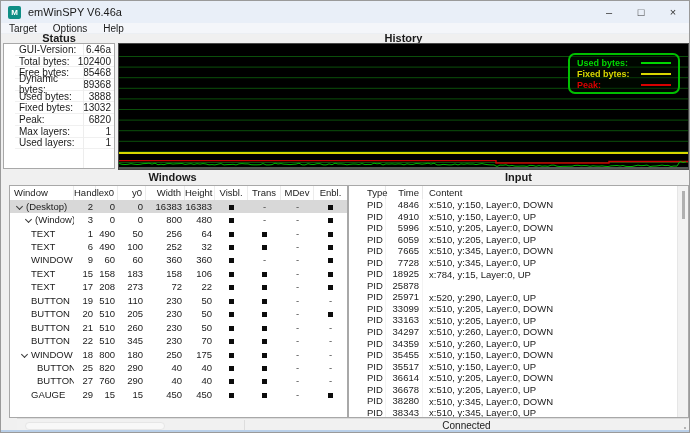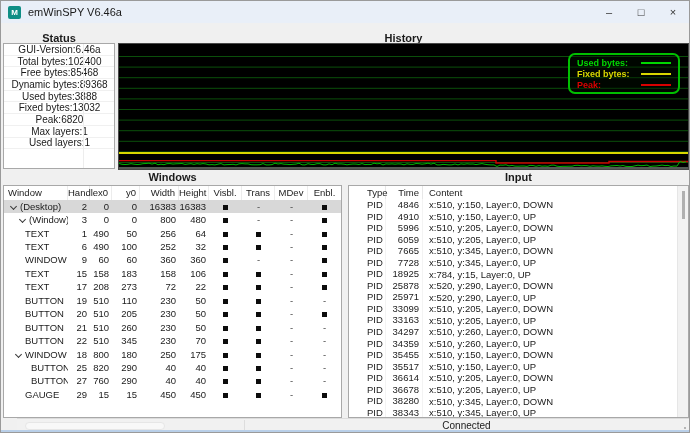--- a/index.html
+++ b/index.html
@@ -17,30 +17,30 @@
   .win-controls{margin-left:auto;display:flex;height:100%;}
   .wc{width:32px;height:100%;display:flex;align-items:center;justify-content:center;font-size:11px;color:#333;}
   
   .menubar{position:absolute;top:22px;left:0;right:0;height:11px;background:#f4f6fa;display:flex;align-items:center;border-bottom:1px solid #eceff3;}
   .menu-item{font-size:10px;padding:0 8px;line-height:11px;}
   
   .phead{position:absolute;height:11px;text-align:center;font-size:11px;font-weight:bold;line-height:10px;}
   
   .status-box{position:absolute;top:42px;left:2px;width:112px;height:126px;background:#fff;border:1px solid #a8a8a8;}
   .status-vline{position:absolute;top:0;bottom:0;left:79px;border-left:1px solid #ededed;}
-  .status-row{height:11.7px;display:flex;justify-content:center;align-items:center;border-bottom:1px solid #f0f0f0;font-size:10px;padding:0 3px 0 4px;}
+  .status-row{height:11.7px;display:flex;justify-content:space-between;align-items:center;border-bottom:1px solid #f0f0f0;font-size:10px;padding:0 3px 0 4px;margin-left:11px;}
   .status-row .val{text-align:right;}
   
   .history-box{position:absolute;top:42px;left:117px;width:571px;height:127px;background:#000;border:1px solid #474747;}
   .legend{position:absolute;top:9px;right:8px;width:112px;border:2px solid #00c000;border-radius:7px;background:rgba(0,16,0,.35);padding:2px 7px;}
   .legend-row{height:11px;display:flex;align-items:center;justify-content:space-between;}
   .legend-label{font-size:9px;font-weight:bold;}
   .legend-line{width:30px;height:2px;}
   
-  .windows-box{position:absolute;top:184px;left:2px;width:339px;height:233px;background:#fff;border:1px solid #a8a8a8;overflow:hidden;}
+  .windows-box{position:absolute;top:184px;left:8px;width:339px;height:233px;background:#fff;border:1px solid #a8a8a8;overflow:hidden;}
   .wgrid{display:grid;grid-template-columns:64px 22px 22px 28px 39px 30px 1fr 1fr 1fr 1fr;align-items:center;}
   .whead{height:13.5px;font-size:9.5px;color:#222;}
   .wrow{height:13.45px;font-size:9.5px;}
   .wrow.selected{background:#d8d8d8;}
   .cell-r{text-align:right;padding-right:3px;}
   .cell-c{text-align:center;}
   .namecell{display:flex;align-items:flex-end;white-space:nowrap;overflow:hidden;}
   .chev{width:12px;height:10px;position:relative;flex:0 0 12px;}
   .chev::before{content:"";position:absolute;top:2px;left:3px;width:4px;height:4px;border-right:1.2px solid #3a3a3a;border-bottom:1.2px solid #3a3a3a;transform:rotate(45deg);}
   .sq{display:inline-block;width:5px;height:5px;background:#0c0c0c;vertical-align:middle;}
@@ -76,20 +76,25 @@
   <div class="titlebar">
     <div class="app-icon">M</div>
     <div class="title-text">emWinSPY V6.46a</div>
     <div class="win-controls">
       <div class="wc">–</div>
       <div class="wc">□</div>
       <div class="wc">×</div>
     </div>
   </div>
 
+  <div class="menubar" id="menubar">
+      <span class="menu-item">Target</span>
+      <span class="menu-item">Options</span>
+      <span class="menu-item">Help</span>
+    </div>
 
   <div class="phead" style="top:32px;left:117px;width:571px;">History</div>
   <div class="phead" style="top:32px;left:2px;width:112px;">Status</div>
 
   <div class="status-box">
     <div id="statusRows">
         <div class="status-row">
           <span class="lbl">GUI-Version:</span>
           <span class="val">6.46a</span>
         </div>
@@ -432,21 +437,20 @@
           <span class="ic-content">x:510, y:345, Layer:0, UP</span>
         </div>
         <div class="igrid irow">
           <span class="ic-type">PID</span>
           <span class="ic-time">18925</span>
           <span class="ic-content">x:784, y:15, Layer:0, UP</span>
         </div>
         <div class="igrid irow">
           <span class="ic-type">PID</span>
           <span class="ic-time">25878</span>
-          <span class="ic-content">x:520, y:290, Layer:0, DOWN</span>
         </div>
         <div class="igrid irow">
           <span class="ic-type">PID</span>
           <span class="ic-time">25971</span>
           <span class="ic-content">x:520, y:290, Layer:0, UP</span>
         </div>
         <div class="igrid irow">
           <span class="ic-type">PID</span>
           <span class="ic-time">33099</span>
           <span class="ic-content">x:510, y:205, Layer:0, DOWN</span>

